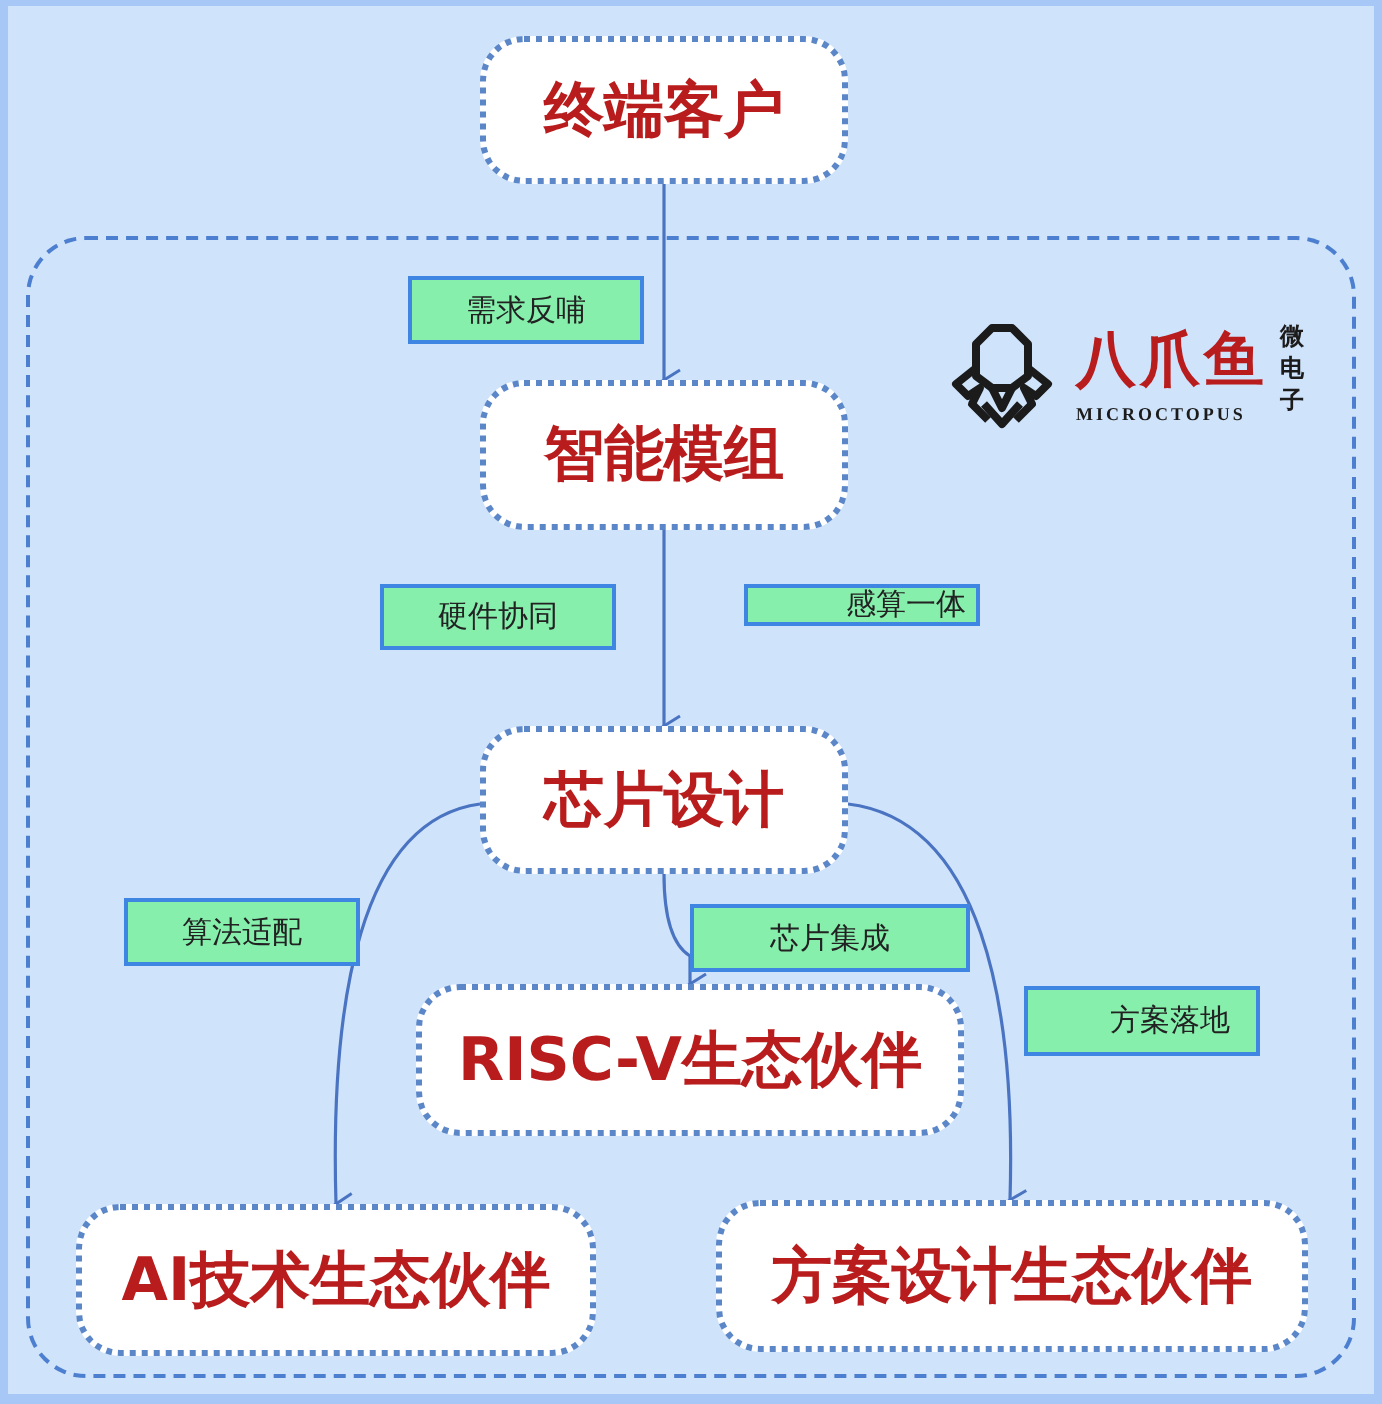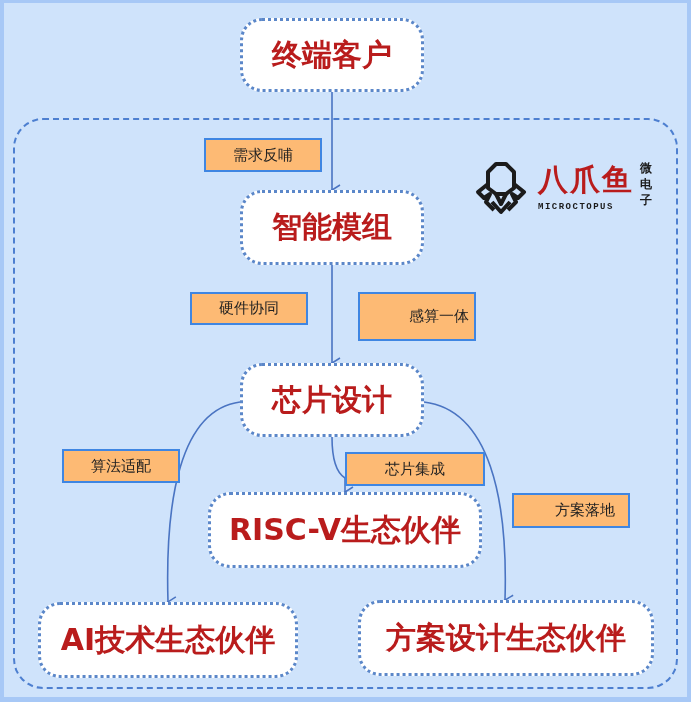--- a/index.html
+++ b/index.html
@@ -4,27 +4,27 @@
 <style>
   html, body { margin:0; padding:0; }
   body { width:691px; height:702px; background:#a7c8f6; position:relative; overflow:hidden;
          font-family:"DejaVu Sans","Liberation Sans",sans-serif; }
   .canvas { position:absolute; left:4px; top:3px; width:683px; height:694px; background:#cfe3fb; }
   .frame { position:absolute; left:13px; top:118px; width:665px; height:571px;
            border:2px dashed #4d7fd0; border-radius:30px; box-sizing:border-box; }
   .node { position:absolute; background:#fff; border:3px dotted #5b87c9; border-radius:22px;
           box-sizing:border-box; display:flex; align-items:center; justify-content:center;
           color:#b91c1c; font-weight:bold; white-space:nowrap; }
-  .label { position:absolute; background:#fdba74; border:2px solid #3f86e2; box-sizing:border-box;
+  .label { position:absolute; background:#86efac; border:2px solid #3f86e2; box-sizing:border-box;
            display:flex; align-items:center; justify-content:center; color:#222;
            font-size:15px; white-space:nowrap; }
   svg.edges { position:absolute; left:0; top:0; }
   .logo { position:absolute; left:470px; top:158px; width:190px; height:60px; }
   .logo-cn { position:absolute; left:68px; top:2px; font-size:30px; font-weight:bold; color:#b91c1c; letter-spacing:2px; }
-  .logo-en { position:absolute; left:68px; top:44px; font-size:9px; font-weight:bold; color:#1b1b1b; letter-spacing:1.5px; font-family:Liberation Mono, monospace; }
+  .logo-en { position:absolute; left:68px; top:44px; font-size:9px; font-weight:bold; color:#1b1b1b; letter-spacing:1.5px; font-family:Liberation Serif, serif; }
   .logo-side { position:absolute; left:170px; top:2px; width:14px; font-size:12px; font-weight:bold; color:#1b1b1b; line-height:16px; }
 </style>
 </head>
 <body>
 
 <div class="canvas"></div>
 <div class="frame"></div>
 
 <svg class="edges" width="691" height="702">
   <defs>
@@ -57,21 +57,21 @@
 <div class="node" style="left:358px;top:600px;width:296px;height:76px;font-size:30px;">
   <span>方案设计生态伙伴</span>
 </div>
 
 <div class="label" style="left:204px;top:138px;width:118px;height:34px;">
   <span>需求反哺</span>
 </div>
 <div class="label" style="left:190px;top:292px;width:118px;height:33px;">
   <span>硬件协同</span>
 </div>
-<div class="label" style="left:358px;top:292px;width:118px;height:49px;padding-left:44px;">
+<div class="label" style="left:372px;top:292px;width:118px;height:21px;padding-left:44px;">
   <span>感算一体</span>
 </div>
 <div class="label" style="left:62px;top:449px;width:118px;height:34px;">
   <span>算法适配</span>
 </div>
 <div class="label" style="left:345px;top:432px;width:140px;height:34px;margin-top:20px;">
   <span>芯片集成</span>
 </div>
 <div class="label" style="left:512px;top:493px;width:118px;height:35px;padding-left:28px;">
   <span>方案落地</span>

